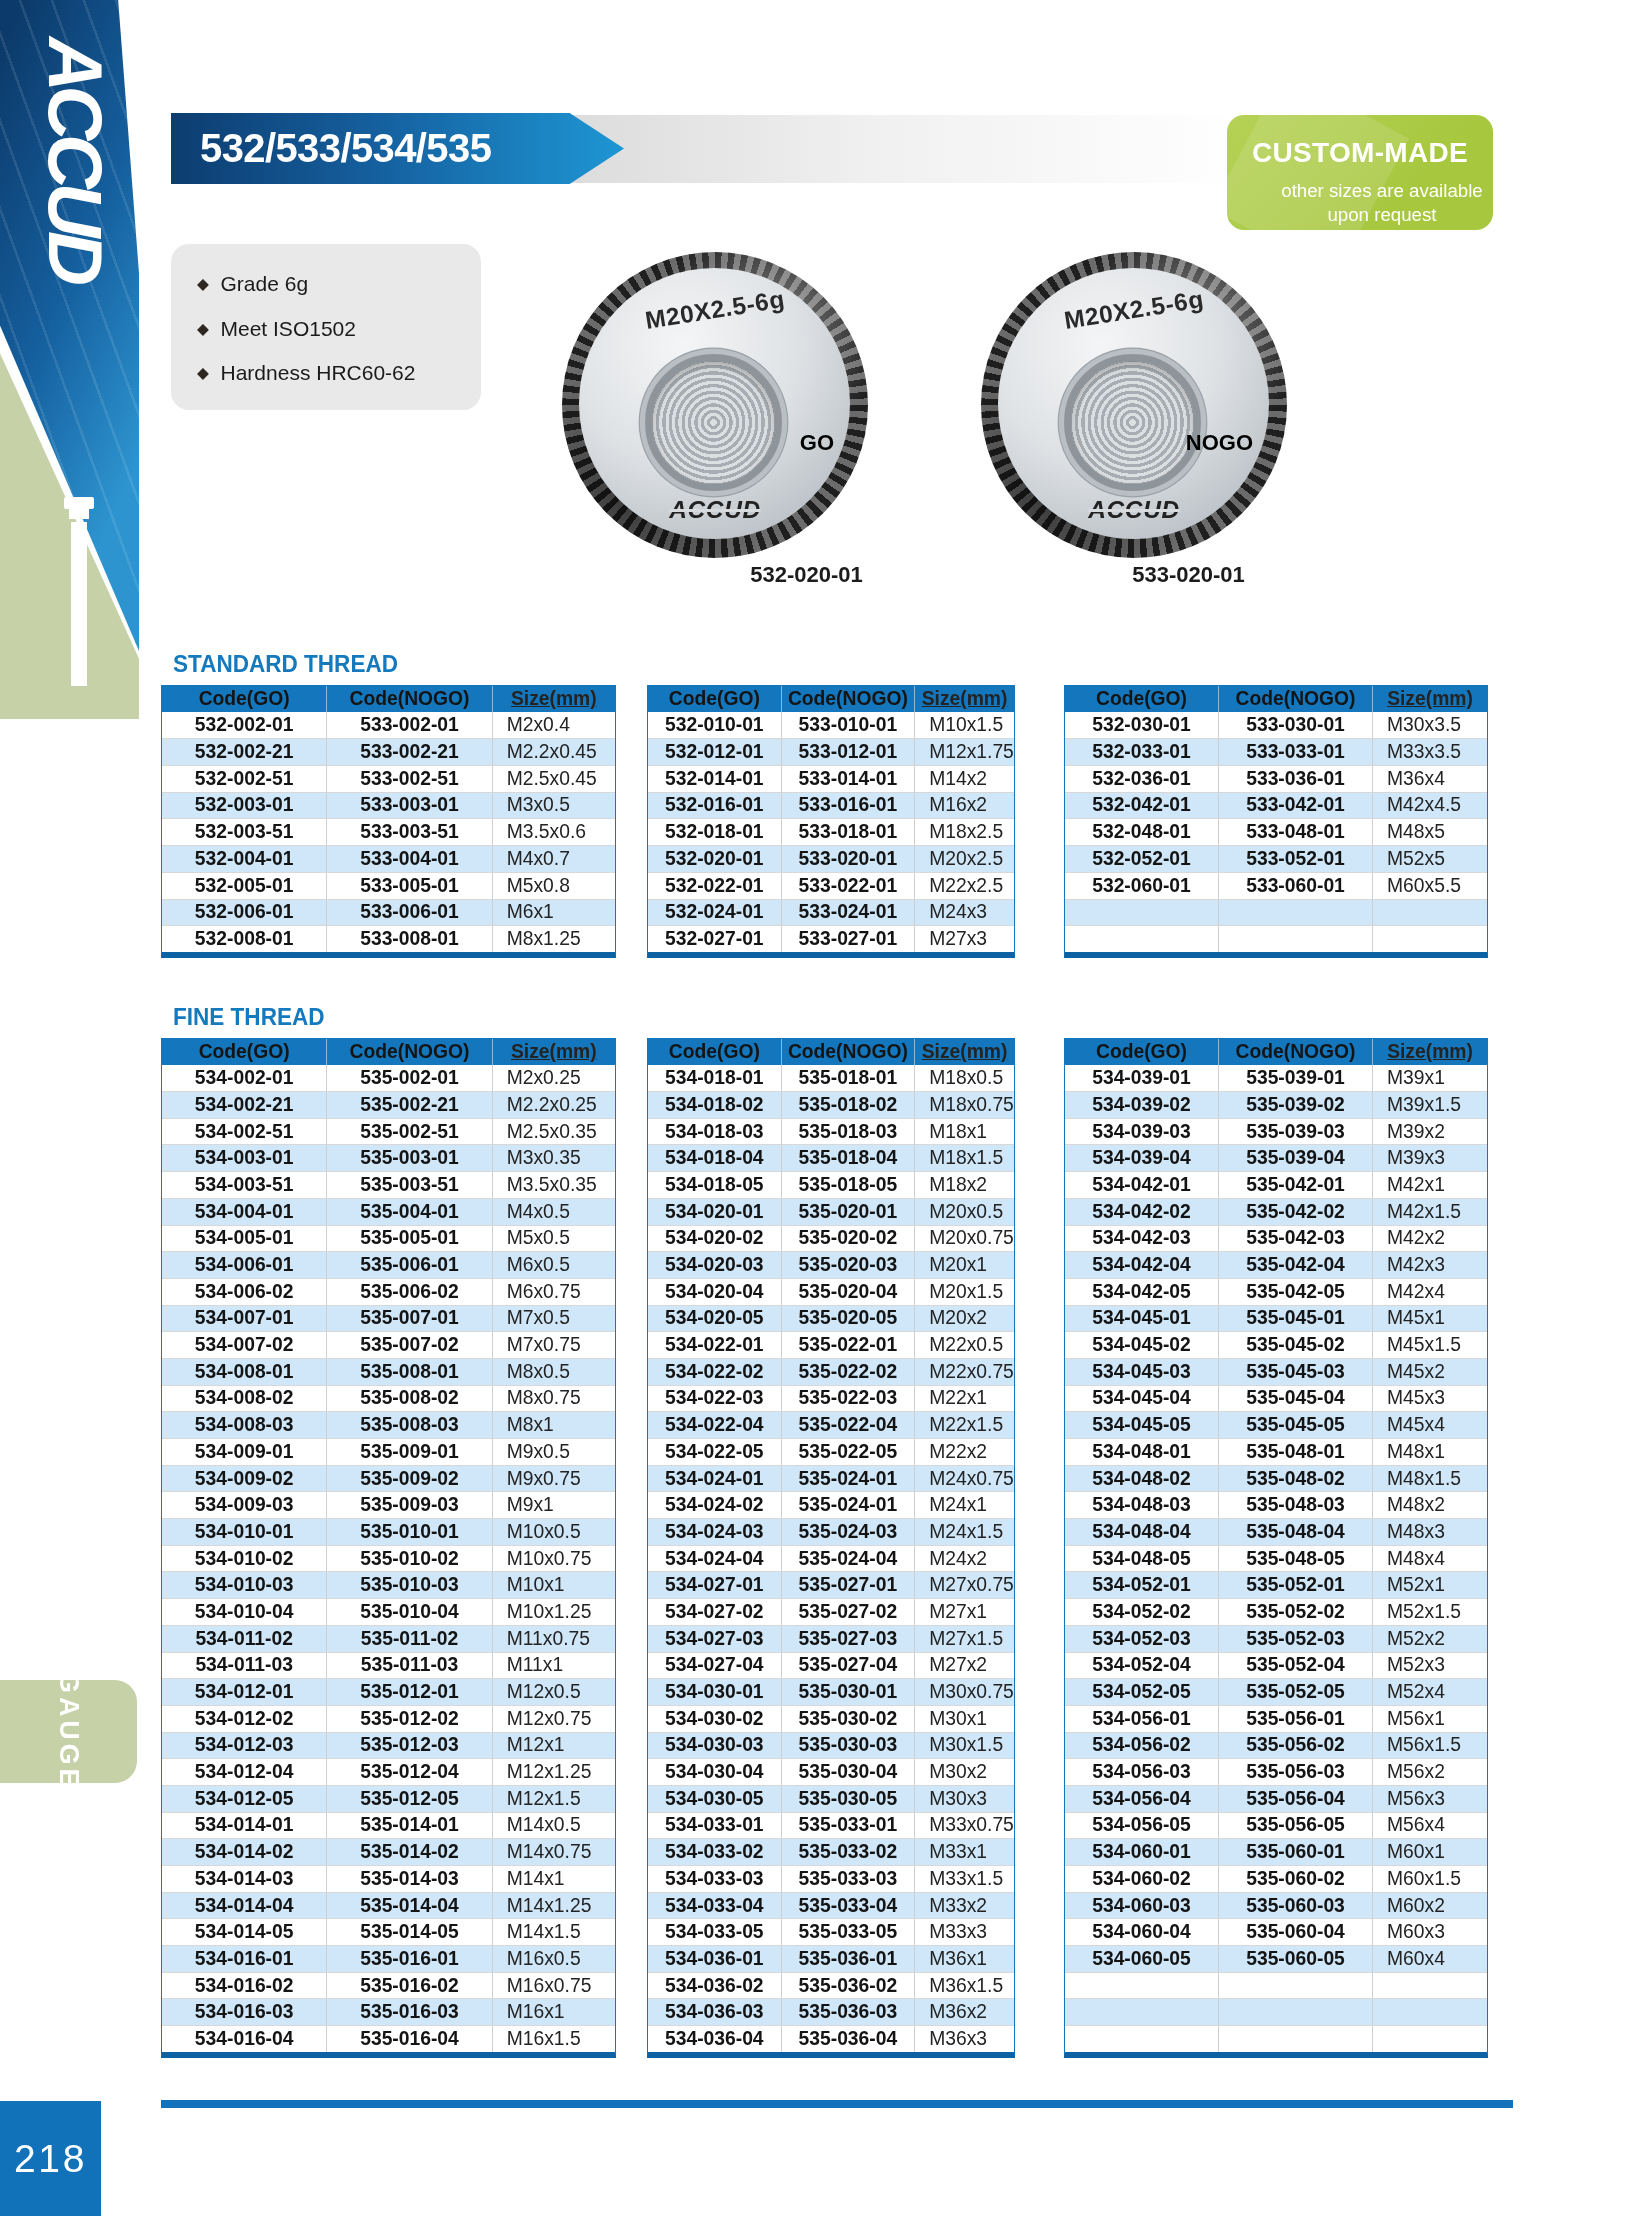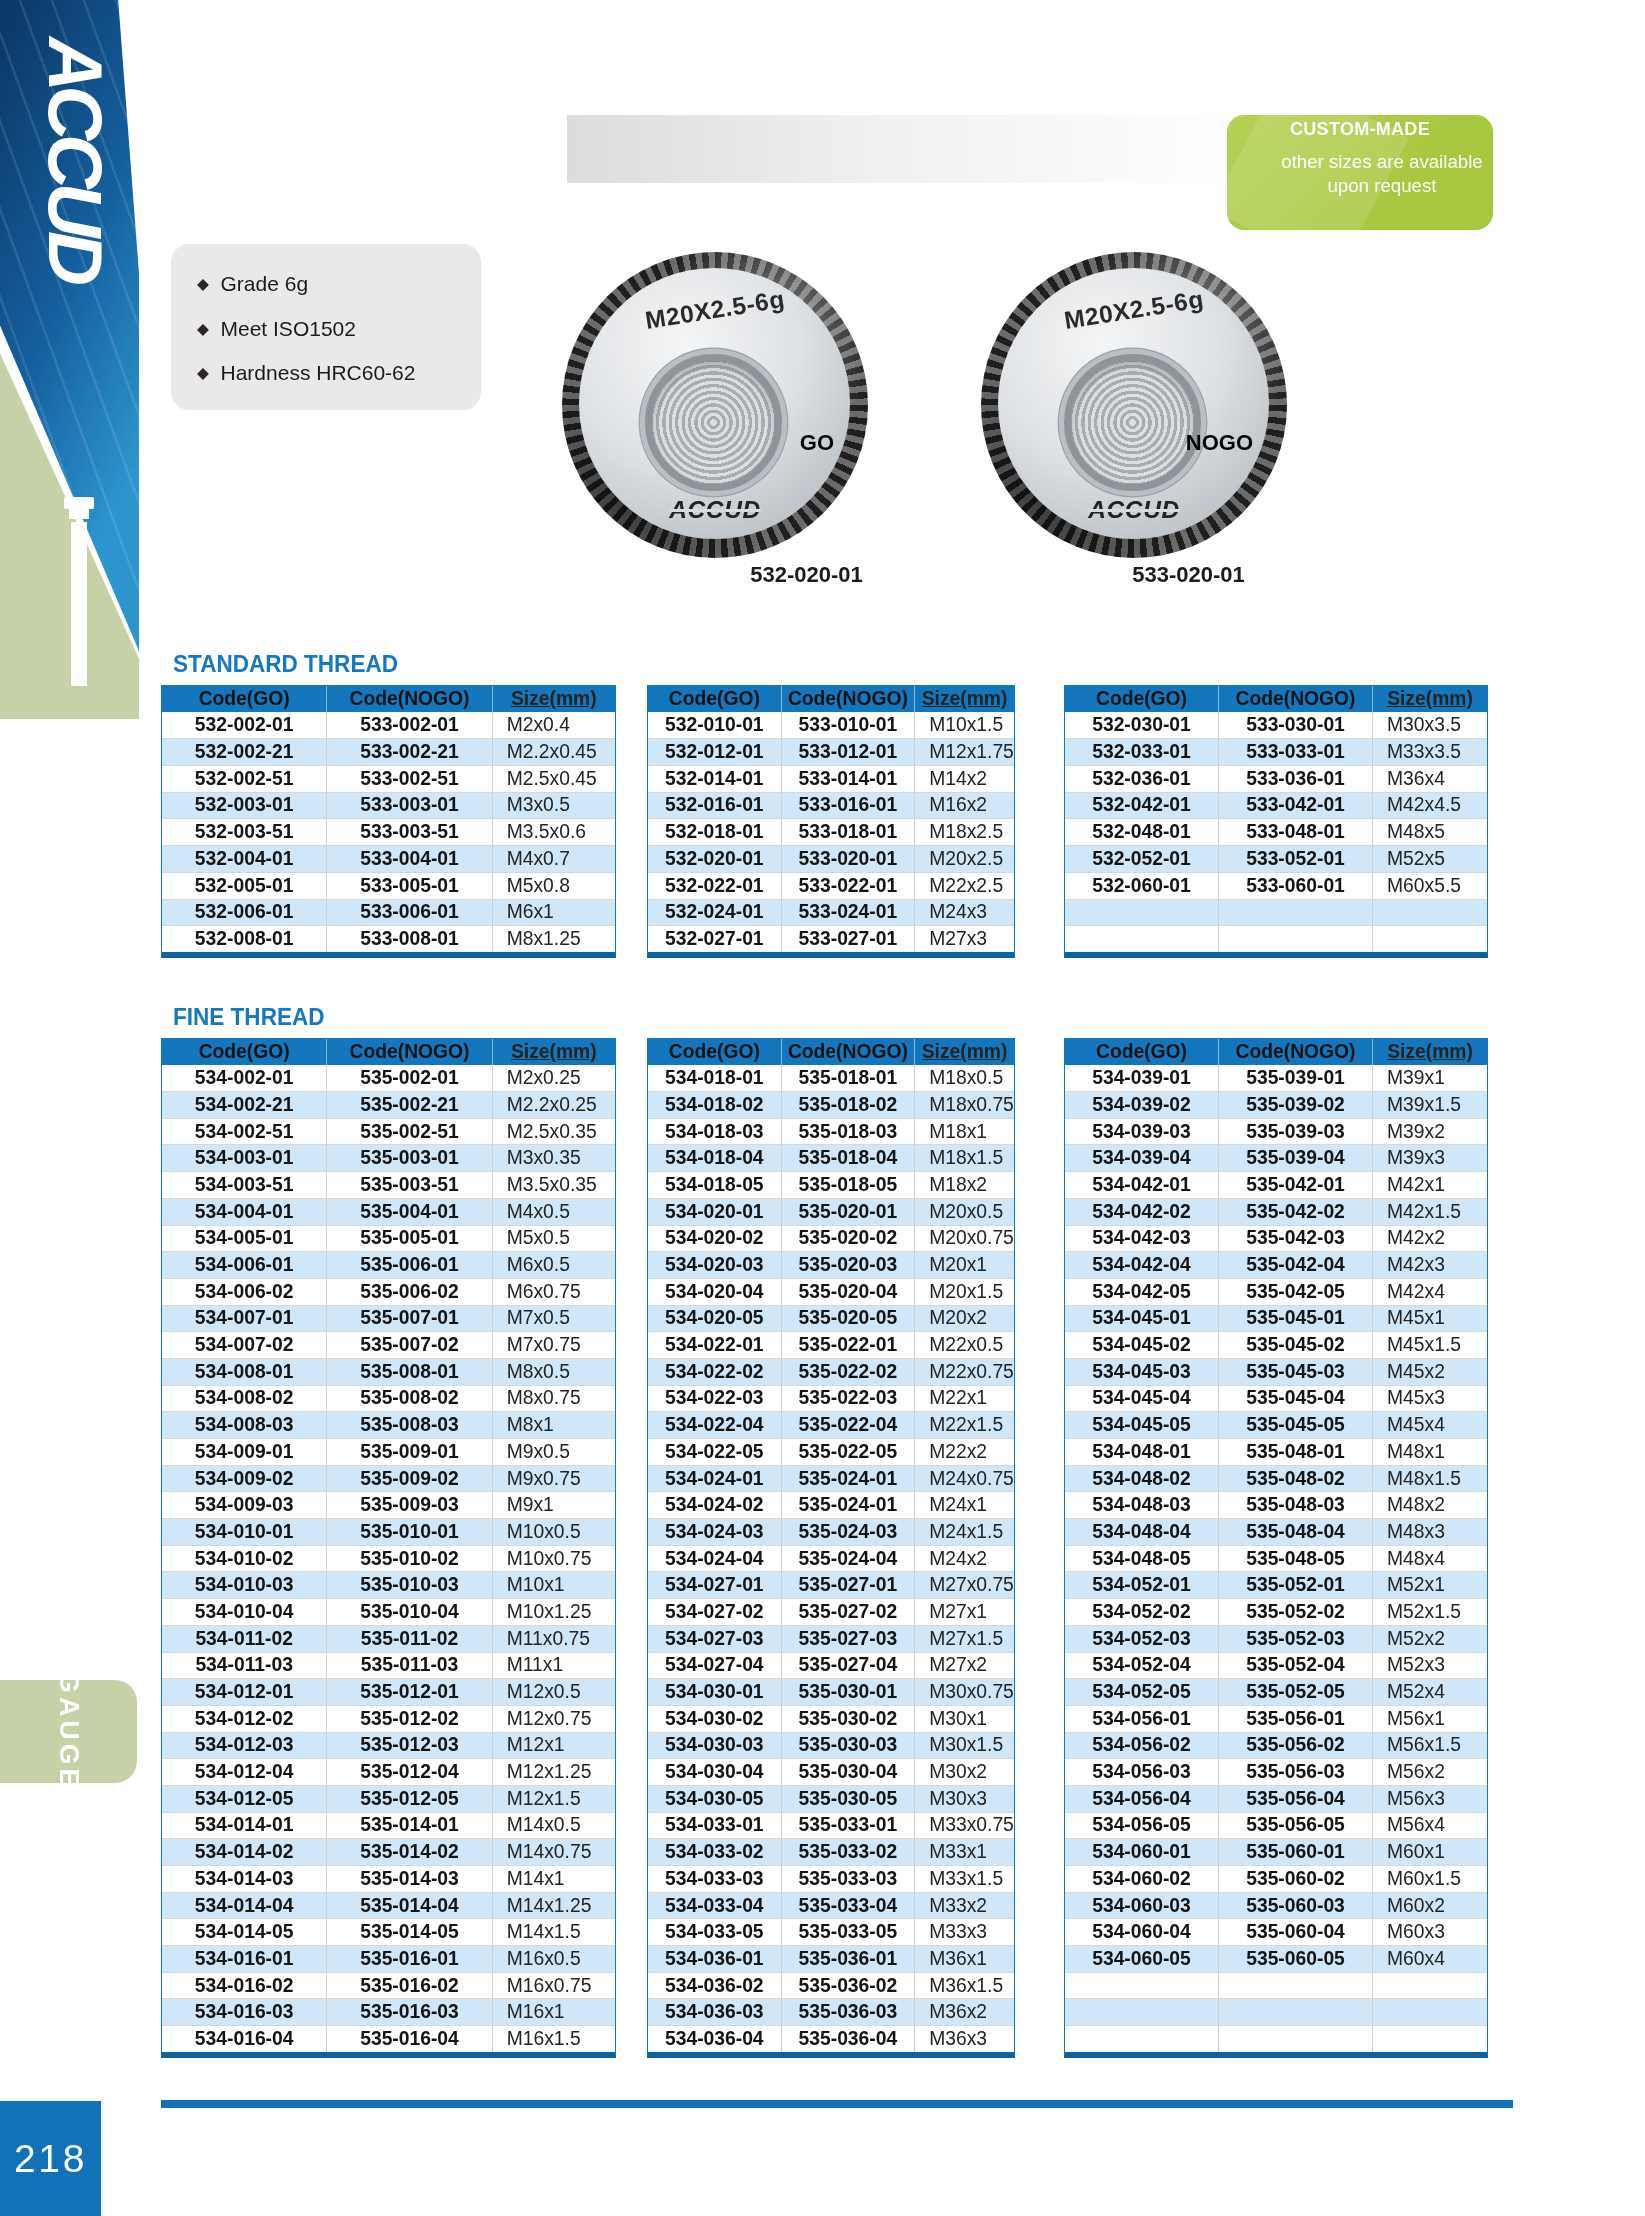--- a/index.html
+++ b/index.html
@@ -37,21 +37,21 @@
     clip-path:polygon(0 0,88% 0,100% 50%,88% 100%,0 100%);
     display:flex; align-items:center; padding-left:29px; z-index:2; }
   .model-banner span { color:#fff; font-size:40px; font-weight:800; letter-spacing:-0.6px; }
   .page-title { position:absolute; left:645px; top:126px; height:45px; display:flex; align-items:center; z-index:2; }
   .page-title span { font-size:39px; font-weight:800; color:#151515; letter-spacing:0px;
     transform:scaleX(0.88); transform-origin:left center; white-space:nowrap; }
   .badge { position:absolute; left:1227px; top:115px; width:266px; height:115px; border-radius:17px;
     background:linear-gradient(135deg,#b6d257 0%,#a6c73e 70%); text-align:center; overflow:hidden; z-index:2; }
   .badge::before { content:""; position:absolute; left:11.6px; top:-19.3px; width:142px; height:155px;
     background:rgba(255,255,255,0.12); transform:rotate(28deg); }
-  .badge .b-title { position:relative; margin-top:4px; color:#fff; font-weight:800; font-size:18px; letter-spacing:0.3px; }
+  .badge .b-title { position:relative; margin-top:22px; color:#fff; font-weight:800; font-size:28px; letter-spacing:0.3px; }
   .badge .b-line { position:relative; color:#fff; font-size:18.7px; line-height:24px;margin-left:44px; }
   .badge .b-line:nth-child(2) { margin-top:10.3px; }
 
   
   .features { position:absolute; left:171px; top:244px; width:310px; height:166px;
     background:#e9e9e9; border-radius:18px; padding:28px 0 0 26px; }
   .feat-item { display:flex; align-items:center; margin-bottom:20.6px; }
   .feat-item .bullet { font-size:15.5px; color:#2e2620; margin-right:11.6px; line-height:1; }
   .feat-item .txt { font-size:21px; color:#1b1b1b; }
 
@@ -120,20 +120,23 @@
     <i class="stem"></i>
   </div>
   <div class="gauge-tab">
     <span>GAUGE</span>
   </div>
   <div class="pageno-box">
     <span>218</span>
   </div>
 
   <div class="grey-band"></div>
+  <div class="model-banner">
+    <span>532/533/534/535</span>
+  </div>
   <div class="badge">
     <div class="b-title">CUSTOM-MADE</div>
     <div class="b-line">other sizes are available</div>
     <div class="b-line">upon request</div>
   </div>
 
   <div class="features">
     <div class="feat-item">
       <span class="bullet">◆</span>
       <span class="txt">Grade 6g</span>

